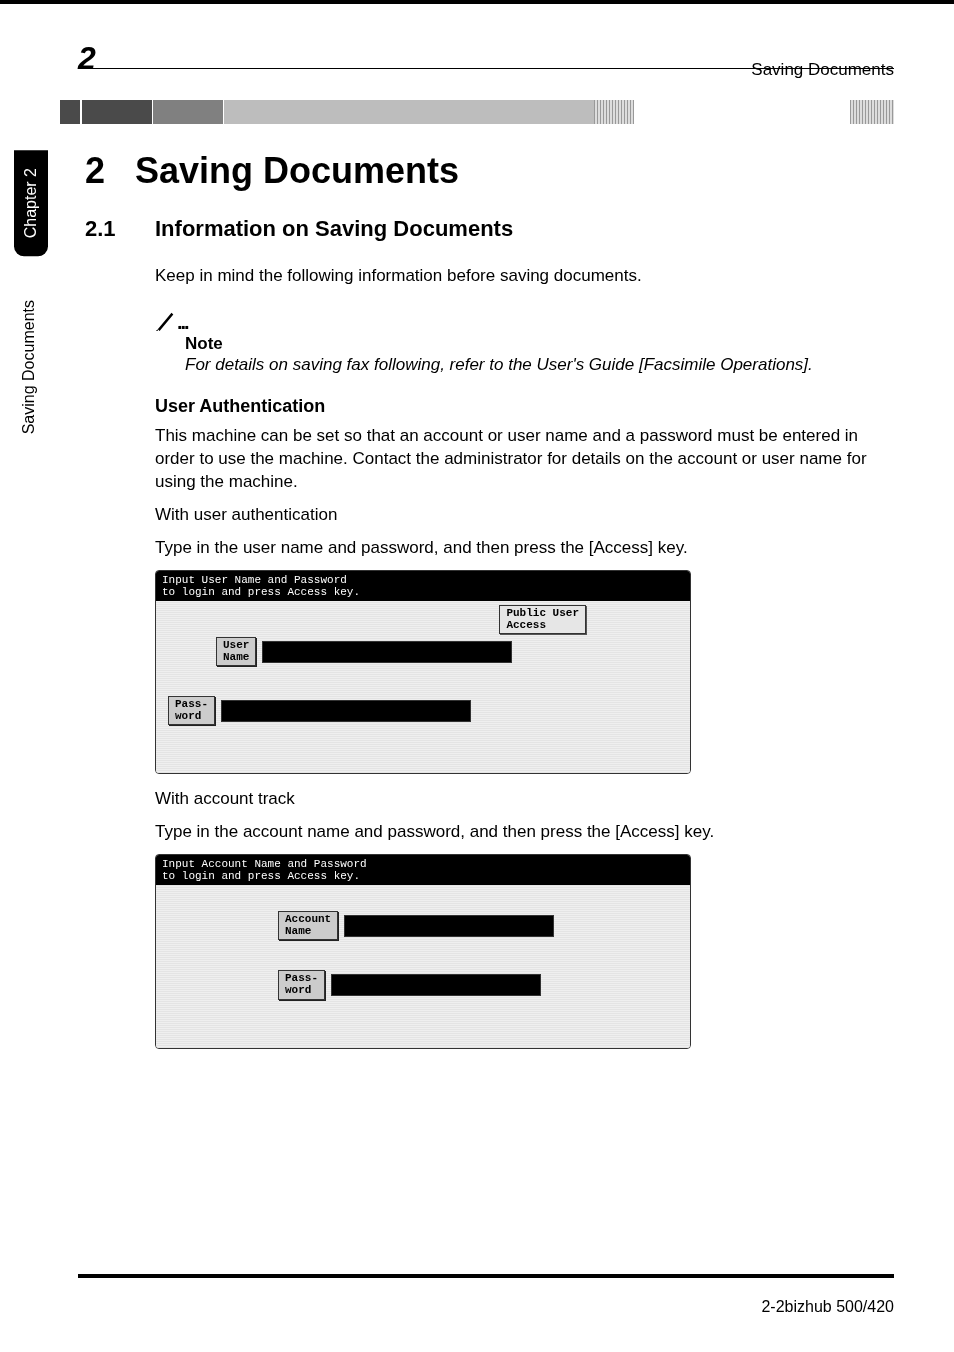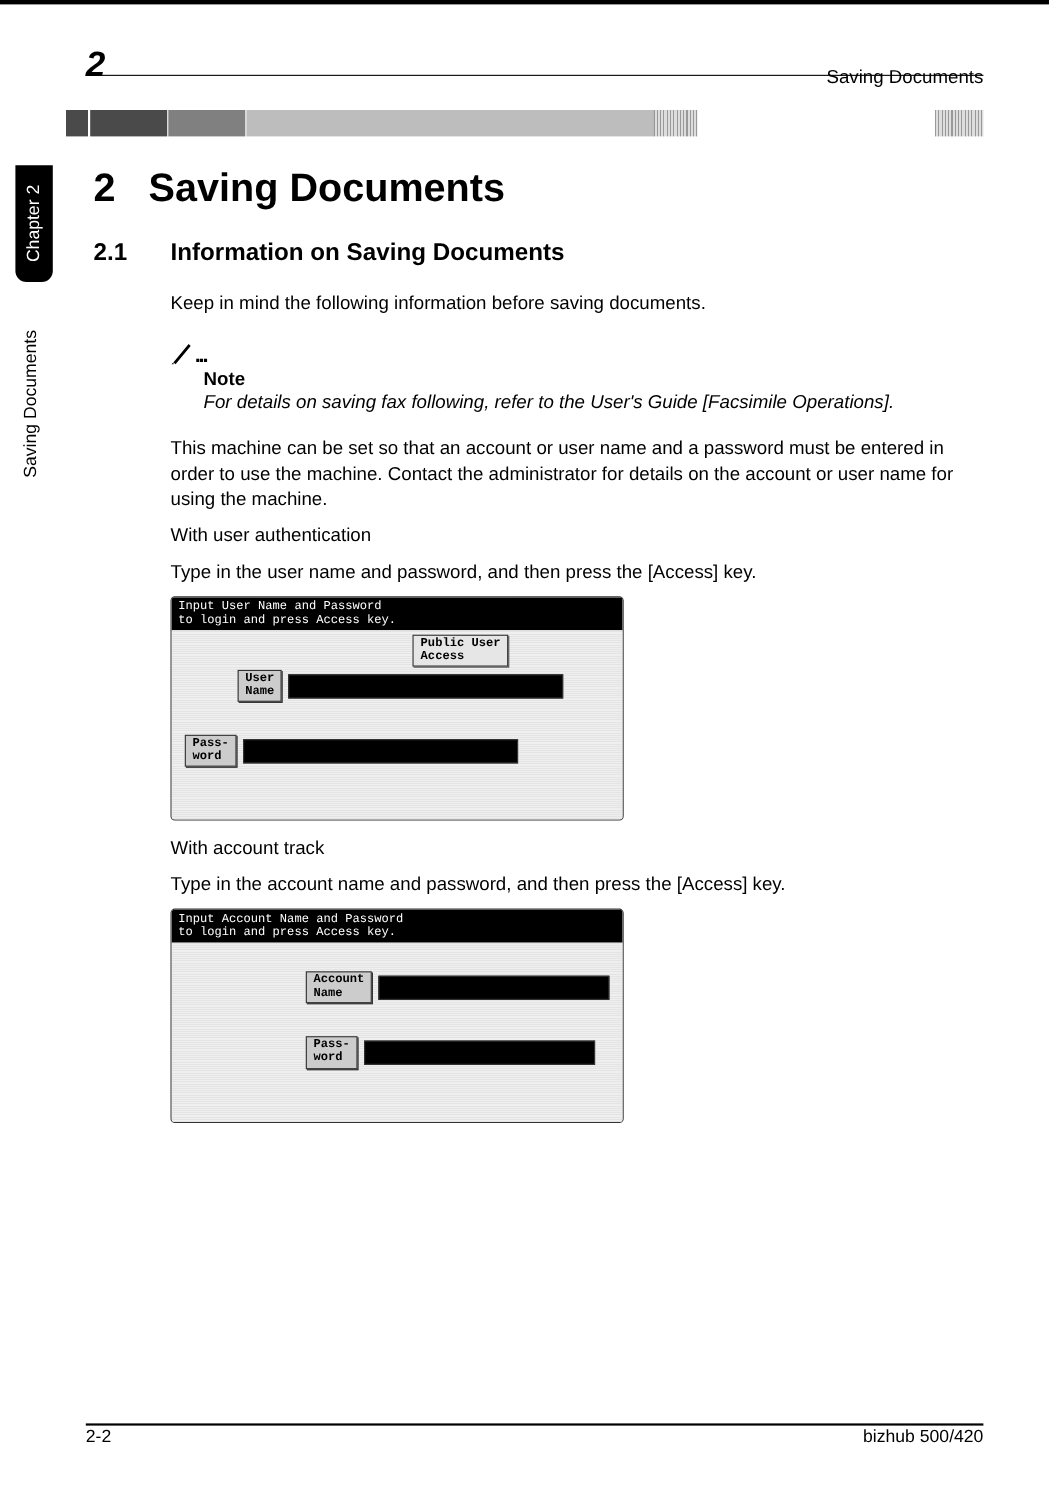--- a/index.html
+++ b/index.html
@@ -140,21 +140,21 @@
 
     .body-text {
       margin-left: 70px;
       font-size: 17px;
       line-height: 1.35;
       margin-bottom: 10px;
     }
 
     .panel {
       margin-left: 70px;
-      width: 412px;
+      width: 536px;
       margin-top: 6px;
       margin-bottom: 14px;
       border: 1px solid #333;
       background: #fff;
       border-radius: 4px;
       overflow: hidden;
     }
     .panel-title {
       background: #000;
       color: #fff;
@@ -201,24 +201,24 @@
       height: 22px;
       margin-left: 4px;
       border: 1px solid #333;
     }
 
     .footer {
       position: absolute;
       bottom: 36px;
       left: 78px;
       right: 60px;
-      border-top: 2px solid #000000;
-      padding-top: 2px;
+      border-top: 4px solid #000000;
+      padding-top: 20px;
       display: flex;
-      justify-content: space-between;
+      justify-content: flex-end;
       font-size: 16px;
     }
   </style>
 </head>
 <body>
 
 <div class="black-top"></div>
 
 <div class="big-number-top">2</div>
 <div class="header-line-right">Saving Documents</div>
@@ -251,20 +251,21 @@
   <div class="para">Keep in mind the following information before saving documents.</div>
 
   <div class="note-icon">
     <svg width="22" height="22" viewBox="0 0 24 24">
         <path d="M3 21 L18 3 L20 5 L5 23 Z M3 21 L1 23 L3 23 Z" fill="#000"></path>
       </svg><span class="note-dots">...</span>
   </div>
   <div class="note-label">Note</div>
   <div class="note-text">For details on saving fax following, refer to the User's Guide [Facsimile Operations].</div>
 
+  <div class="sub-head">User Authentication</div>
   <div class="body-text">This machine can be set so that an account or user name and a password must be entered in order to use the machine. Contact the administrator for details on the account or user name for using the machine.</div>
 
   <div class="body-text">With user authentication</div>
   <div class="body-text">Type in the user name and password, and then press the [Access] key.</div>
 
   <div class="panel">
     <div class="panel-title"><span>Input User Name and Password</span>
 <span>to login and press Access key.</span></div>
     <div class="panel-body">
       <div class="p-right-btn" style="white-space:pre;">Public User
@@ -282,21 +283,21 @@
     </div>
   </div>
 
   <div class="body-text">With account track</div>
   <div class="body-text">Type in the account name and password, and then press the [Access] key.</div>
 
   <div class="panel">
     <div class="panel-title"><span>Input Account Name and Password</span>
 <span>to login and press Access key.</span></div>
     <div class="panel-body">
-      <div class="p-row indent" style="margin-top:16px;justify-content:flex-end;">
+      <div class="p-row indent" style="margin-top:16px;">
         <div class="p-btn" style="white-space:pre;">Account
 Name</div>
         <div class="p-field" style="width:210px;"></div>
       </div>
       <div class="p-row indent">
         <div class="p-btn" style="white-space:pre;">Pass-
 word</div>
         <div class="p-field" style="width:210px;"></div>
       </div>
     </div>

